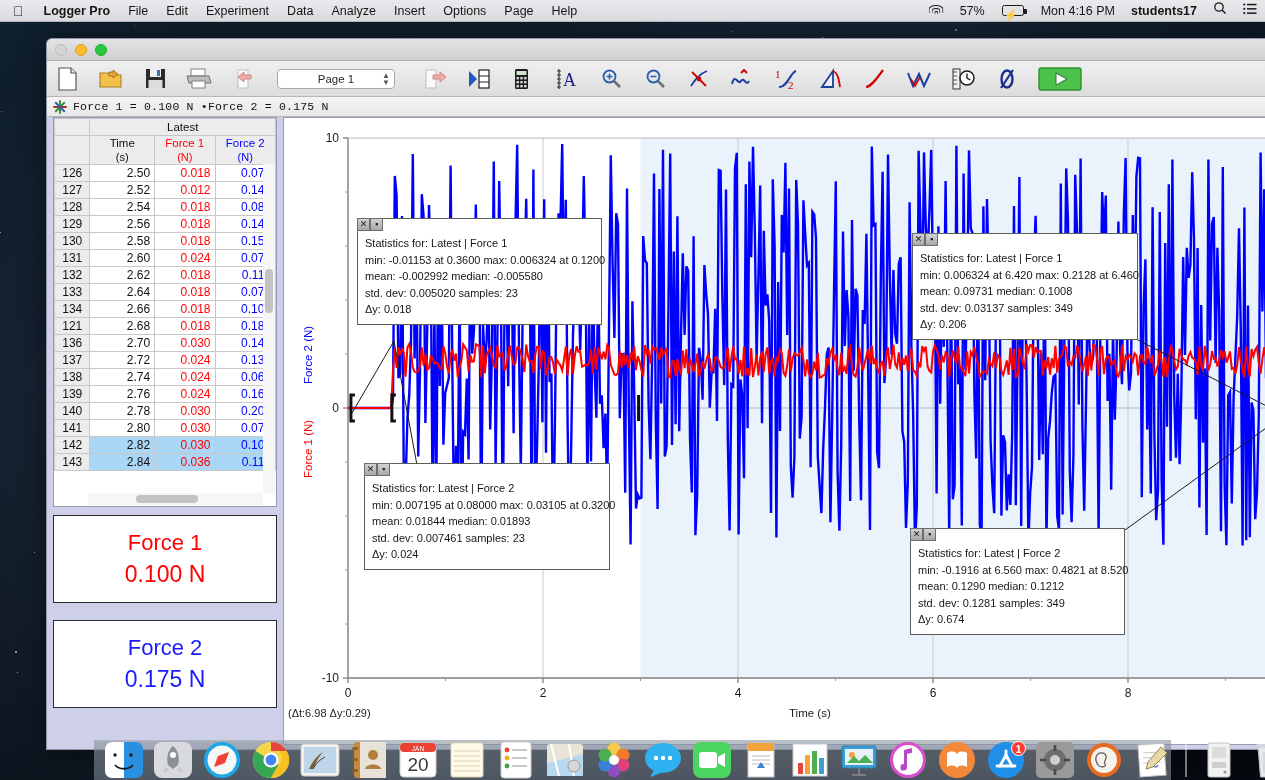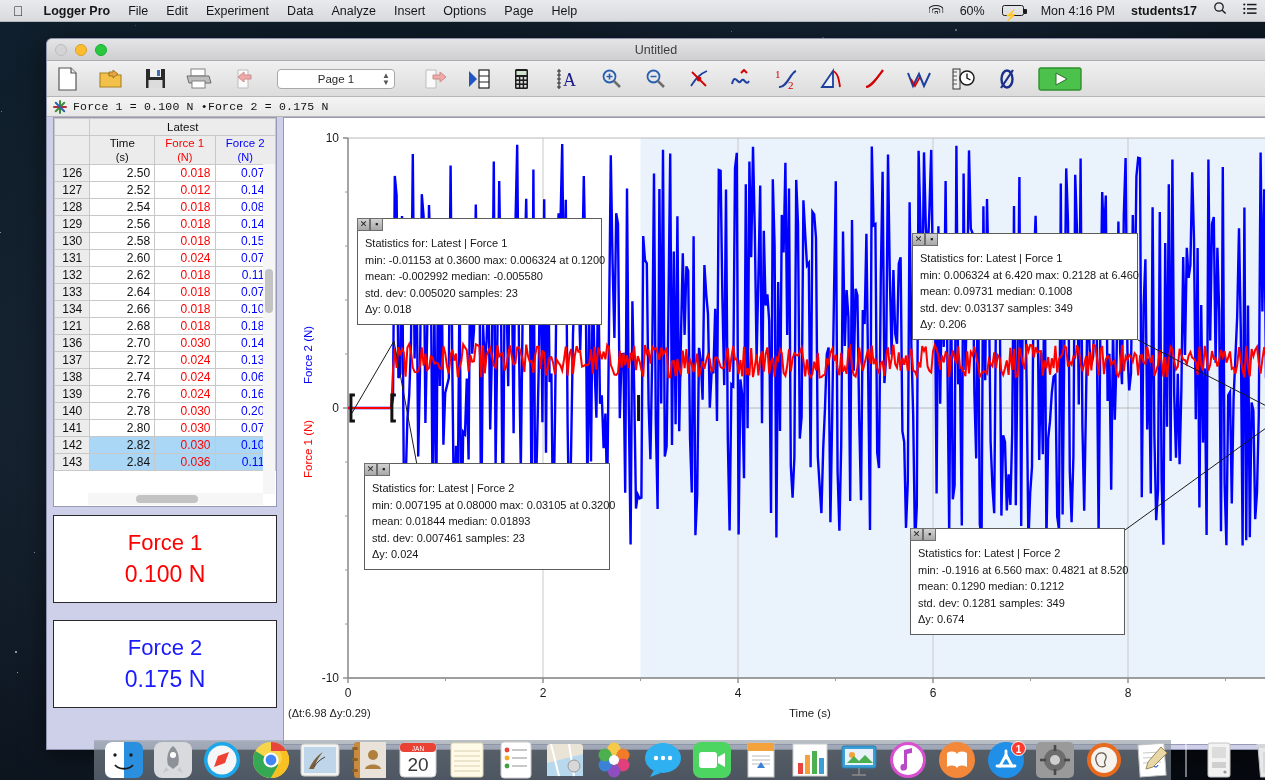--- a/index.html
+++ b/index.html
@@ -303,21 +303,21 @@
   <div class="mi">Help</div>
 
   <div class="right">
     <div class="mi">
       <span class="wifi-ico">
         <i style="width:15px;height:8px;top:1px;"></i>
         <i style="width:9px;height:5px;top:4px;"></i>
         <i style="width:3.5px;height:2.5px;top:7.5px;border-radius:50%;border-width:1.4px;"></i>
       </span>
     </div>
-    <div class="mi">60%</div>
+    <div class="mi">57%</div>
     <div class="mi">
       <span class="battery-ico"><span>⚡</span></span>
     </div>
     <div class="mi">Mon 4:16 PM</div>
     <div class="mi bold">students17</div>
     <div class="mi">
       <svg width="14" height="14" viewBox="0 0 14 14">
           <circle cx="6" cy="6" r="4.2" fill="none" stroke="#1a1a1a" stroke-width="1.3"></circle>
           <line x1="9.2" y1="9.2" x2="12.6" y2="12.6" stroke="#1a1a1a" stroke-width="1.4"></line>
         </svg>
@@ -338,21 +338,20 @@
 </div>
 
 <div id="window">
 
   <div id="titlebar">
     <div class="tl-dots">
       <i class="d-dis"></i>
       <i class="d-yel"></i>
       <i class="d-grn"></i>
     </div>
-    <div class="ttl">Untitled</div>
   </div>
 
   <div id="toolbar">
     <div class="tb">
       <svg width="21" height="24" viewBox="0 0 21 24">
           <path d="M2 1h12l5 5v17H2z" fill="#fff" stroke="#555" stroke-width="1.2"></path>
           <path d="M14 1v5h5" fill="#e6e6e6" stroke="#555" stroke-width="1.2"></path>
         </svg>
     </div>
     <div class="tb">

